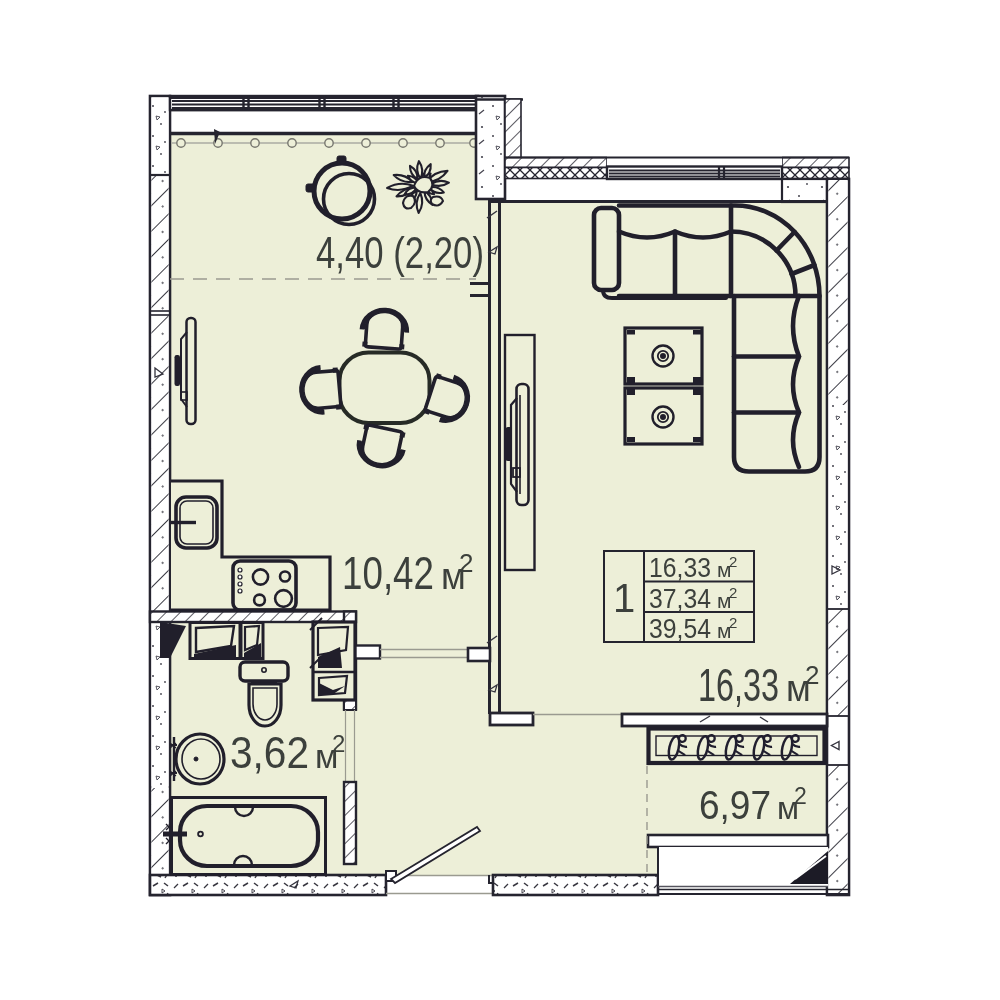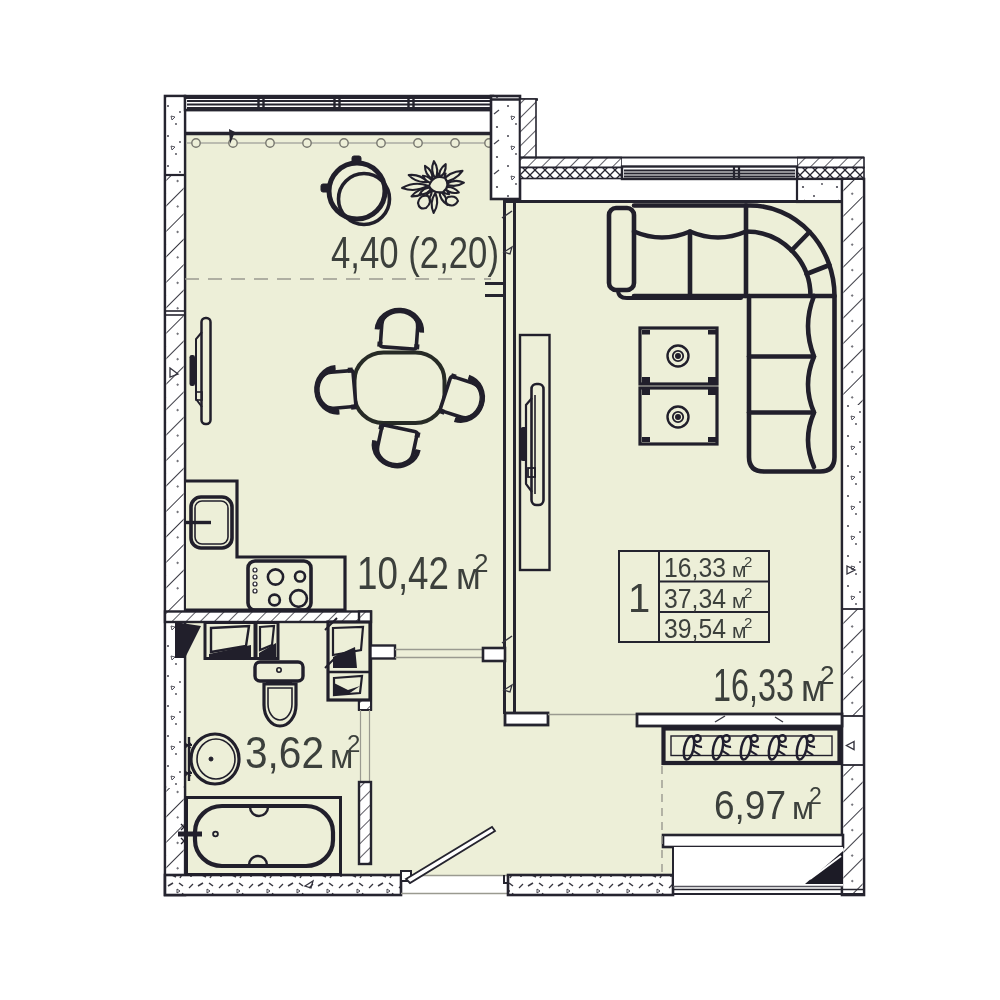--- a/index.html
+++ b/index.html
@@ -1,16 +1,16 @@
 <!DOCTYPE html>
 <html><head>
 <meta charset="utf-8">
 <style>
   html,body{margin:0;padding:0;background:#fff;}
-  #plan{width:795px;height:1000px;position:relative;font-family:"Liberation Sans",sans-serif;margin-left:15px;}
+  #plan{width:795px;height:1000px;position:relative;font-family:"Liberation Sans",sans-serif;}
   svg{display:block;}
   text{font-family:"Liberation Sans",sans-serif;fill:#3c403c;}
 </style>
 </head>
 <body>
 <div id="plan">
 <svg width="1000" height="1000" viewBox="0 0 1000 1000">
 <defs>
   <pattern id="hatch" width="10" height="10" patternUnits="userSpaceOnUse" patternTransform="rotate(45)">
     <rect width="10" height="10" fill="#ffffff"></rect>

